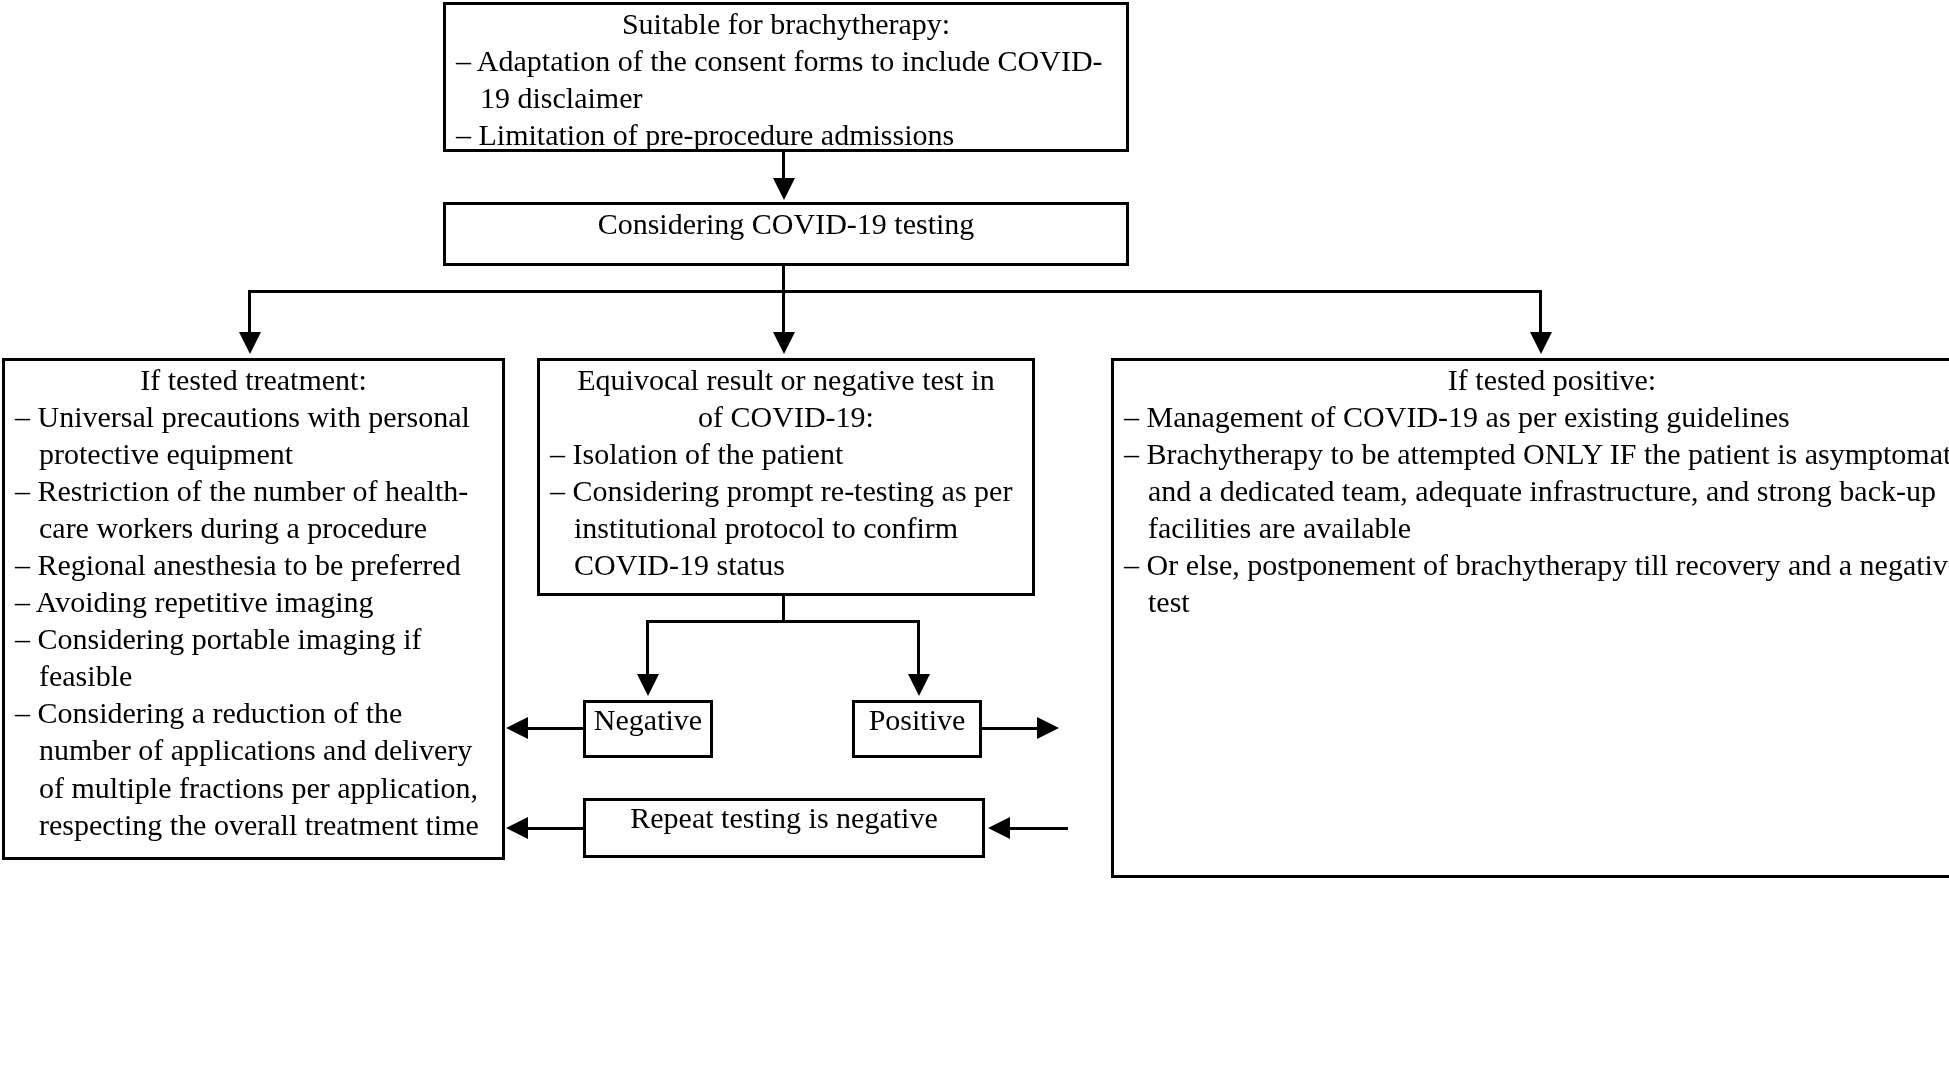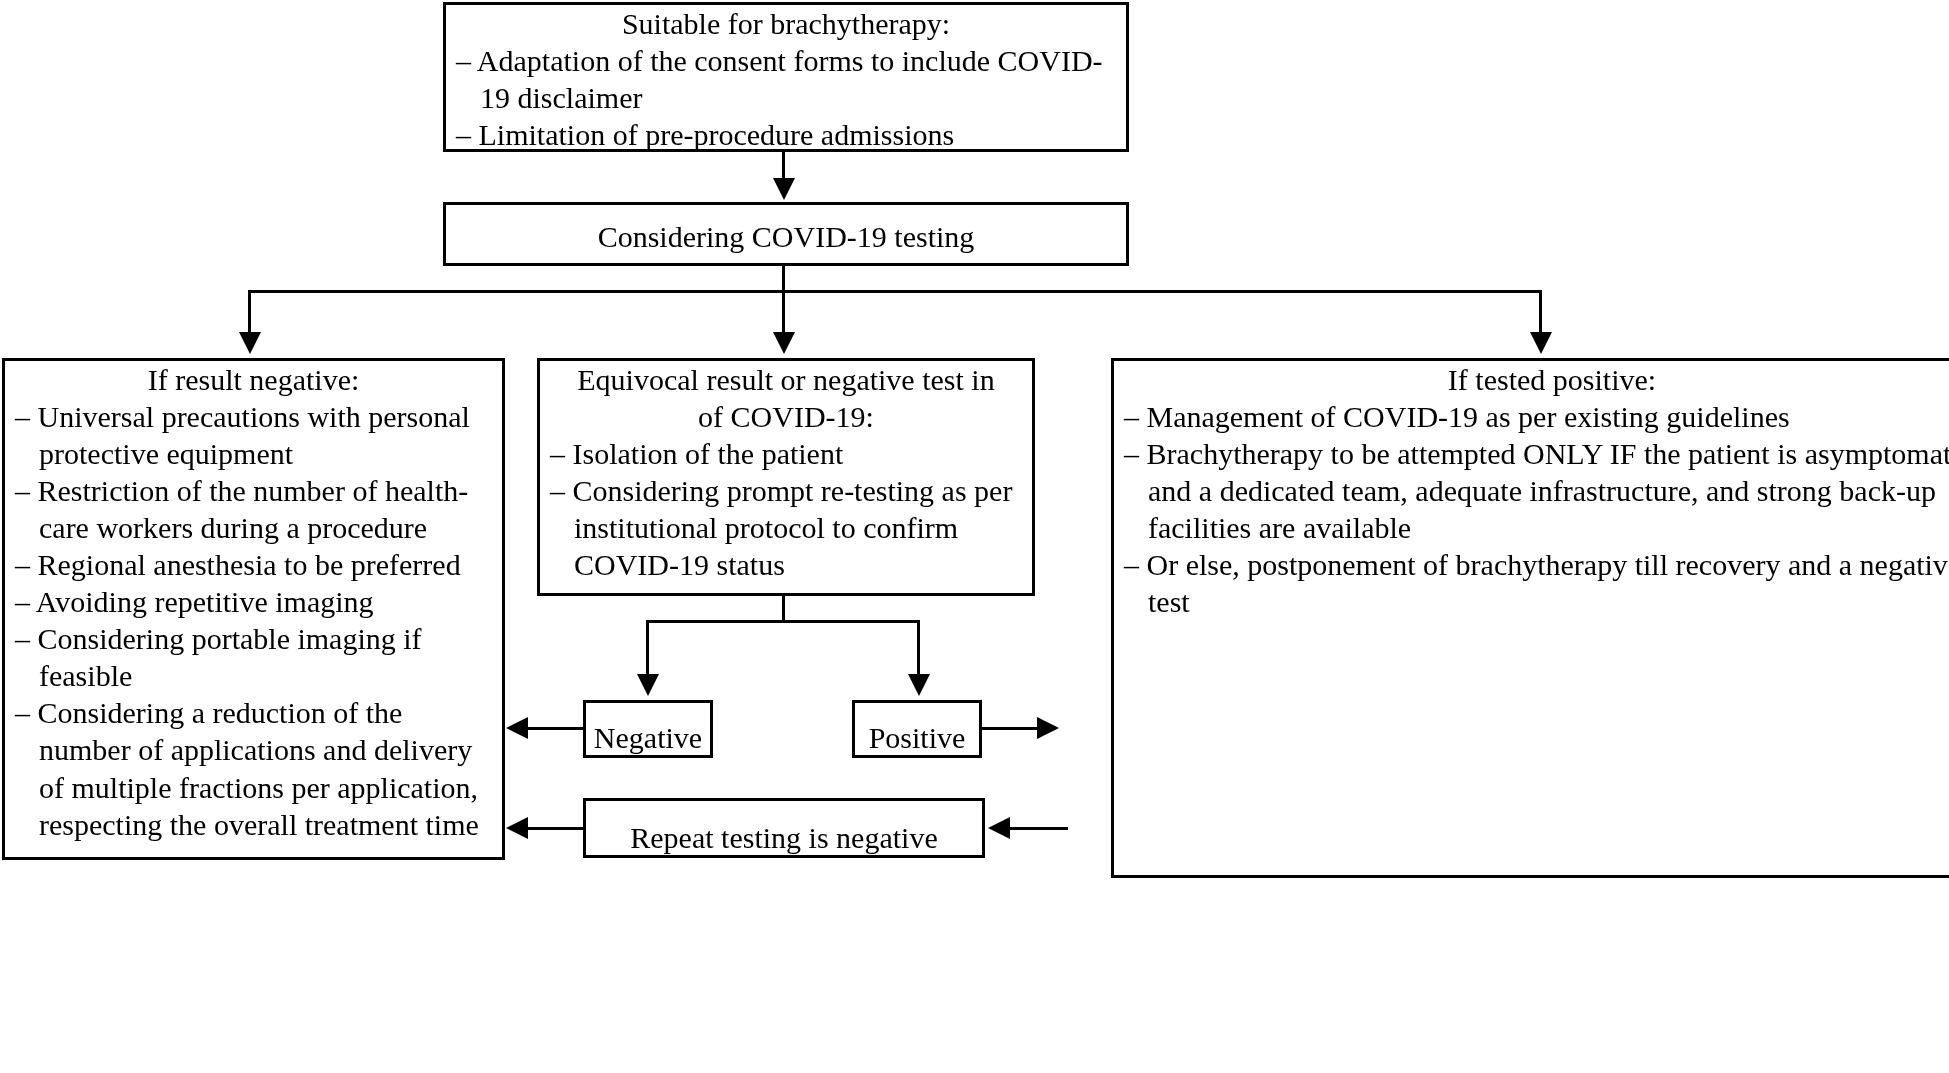--- a/index.html
+++ b/index.html
@@ -23,42 +23,42 @@
     box-sizing: border-box;
     border: 3px solid #000000;
     background: #ffffff;
     font-size: 30px;
     line-height: 1.235;
     padding: 0 10px 6px 10px;
   }
   .box.vcenter {
     display: flex;
     flex-direction: column;
-    justify-content: flex-end;
+    justify-content: flex-start;
     align-items: center;
-    padding: 8px;
+    padding: 0;
   }
   .hdr {
     text-align: center;
     white-space: nowrap;
   }
   .li {
     text-align: left;
     padding-left: 24px;
     text-indent: -24px;
     white-space: pre-wrap;
   }
   .small-box {
     position: absolute;
     box-sizing: border-box;
     border: 3px solid #000000;
     background: #ffffff;
     font-size: 30px;
     display: flex;
-    align-items: flex-end;
+    align-items: flex-start;
     justify-content: center;
   }
   
   .vline {
     position: absolute;
     width: 3px;
     background: #000000;
   }
   .hline {
     position: absolute;
@@ -114,21 +114,21 @@
   <div class="vline" style="left:248px; top:290px; height:46px;"></div>
   <div class="arrow-down" style="left:239px; top:332px;"></div>
 
   <div class="vline" style="left:782px; top:290px; height:46px;"></div>
   <div class="arrow-down" style="left:773px; top:332px;"></div>
 
   <div class="vline" style="left:1539px; top:290px; height:46px;"></div>
   <div class="arrow-down" style="left:1530px; top:332px;"></div>
 
   <div class="box" style="left:2px; top:358px; width:503px; height:502px;">
-    <div class="hdr">If result negative:</div>
+    <div class="hdr">If tested treatment:</div>
     <div class="li">– Universal precautions with personal protective equipment</div>
     <div class="li">– Restriction of the number of health-care workers during a procedure</div>
     <div class="li">– Regional anesthesia to be preferred</div>
     <div class="li">– Avoiding repetitive imaging</div>
     <div class="li">– Considering portable imaging if feasible</div>
     <div class="li">– Considering a reduction of the number of applications and delivery of multiple fractions per application, respecting the overall treatment time</div>
   </div>
 
   <div class="box" style="left:537px; top:358px; width:498px; height:238px;">
     <div class="hdr">Equivocal result or negative test in</div>

